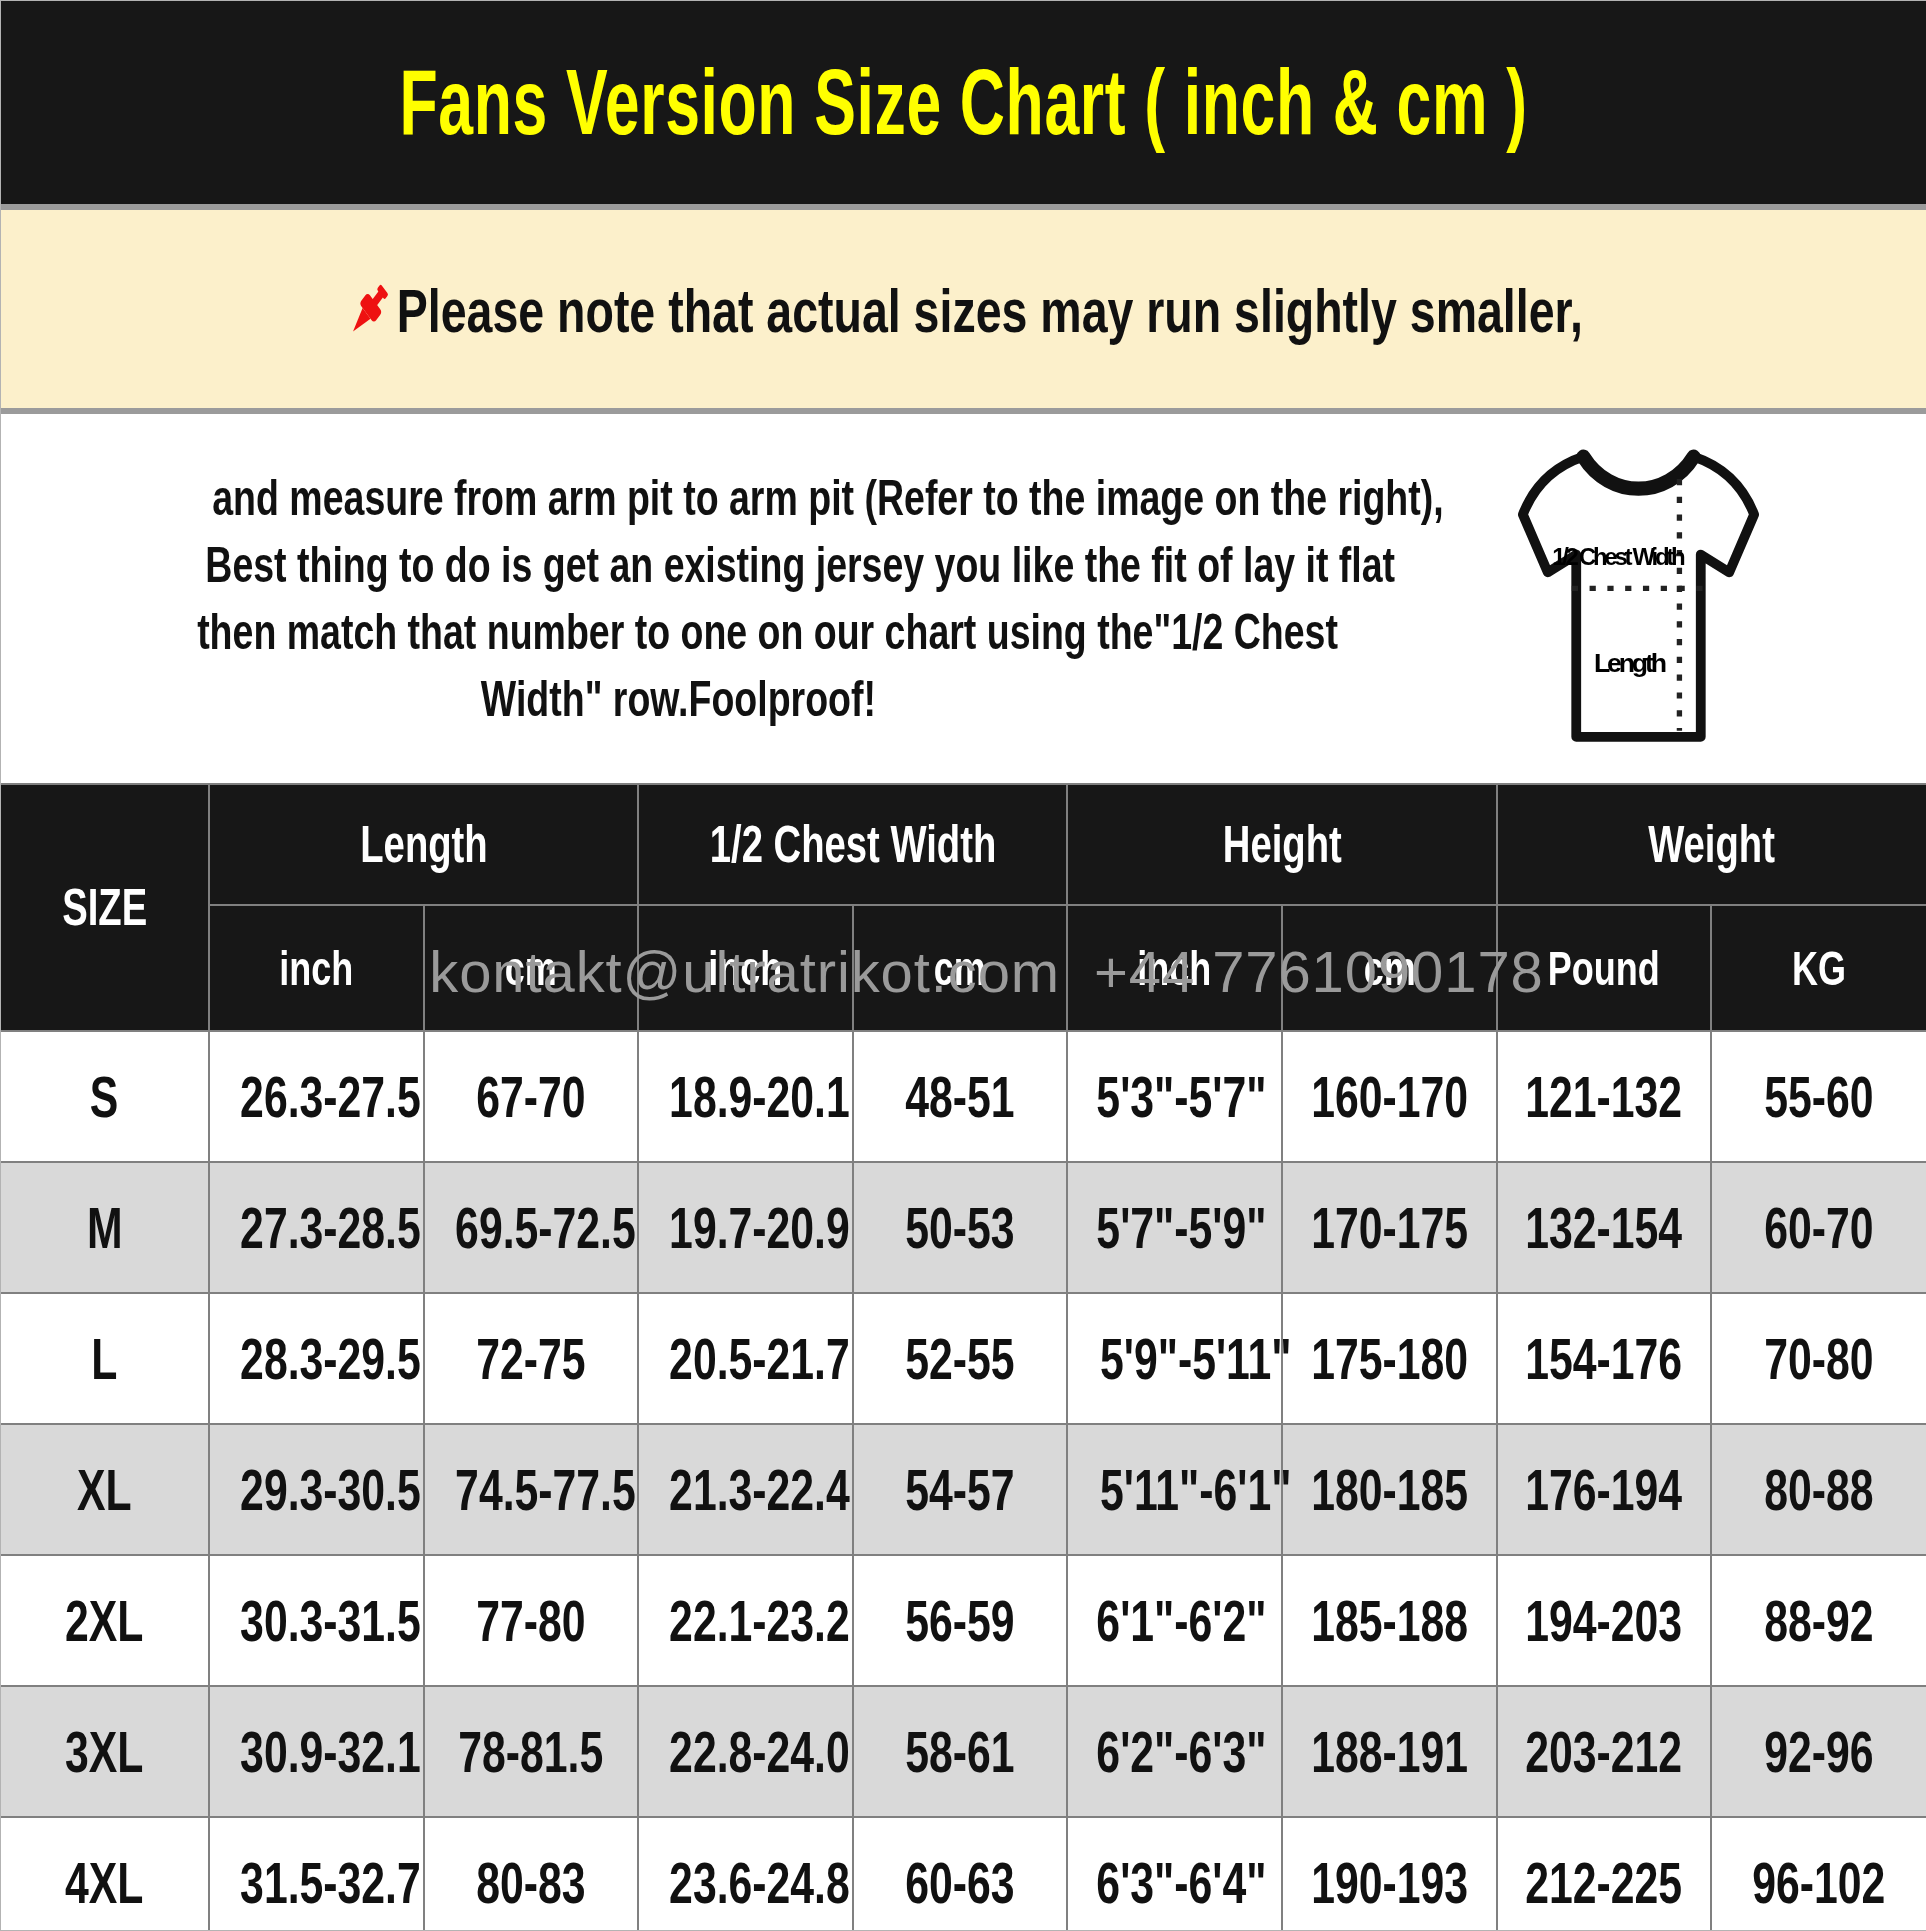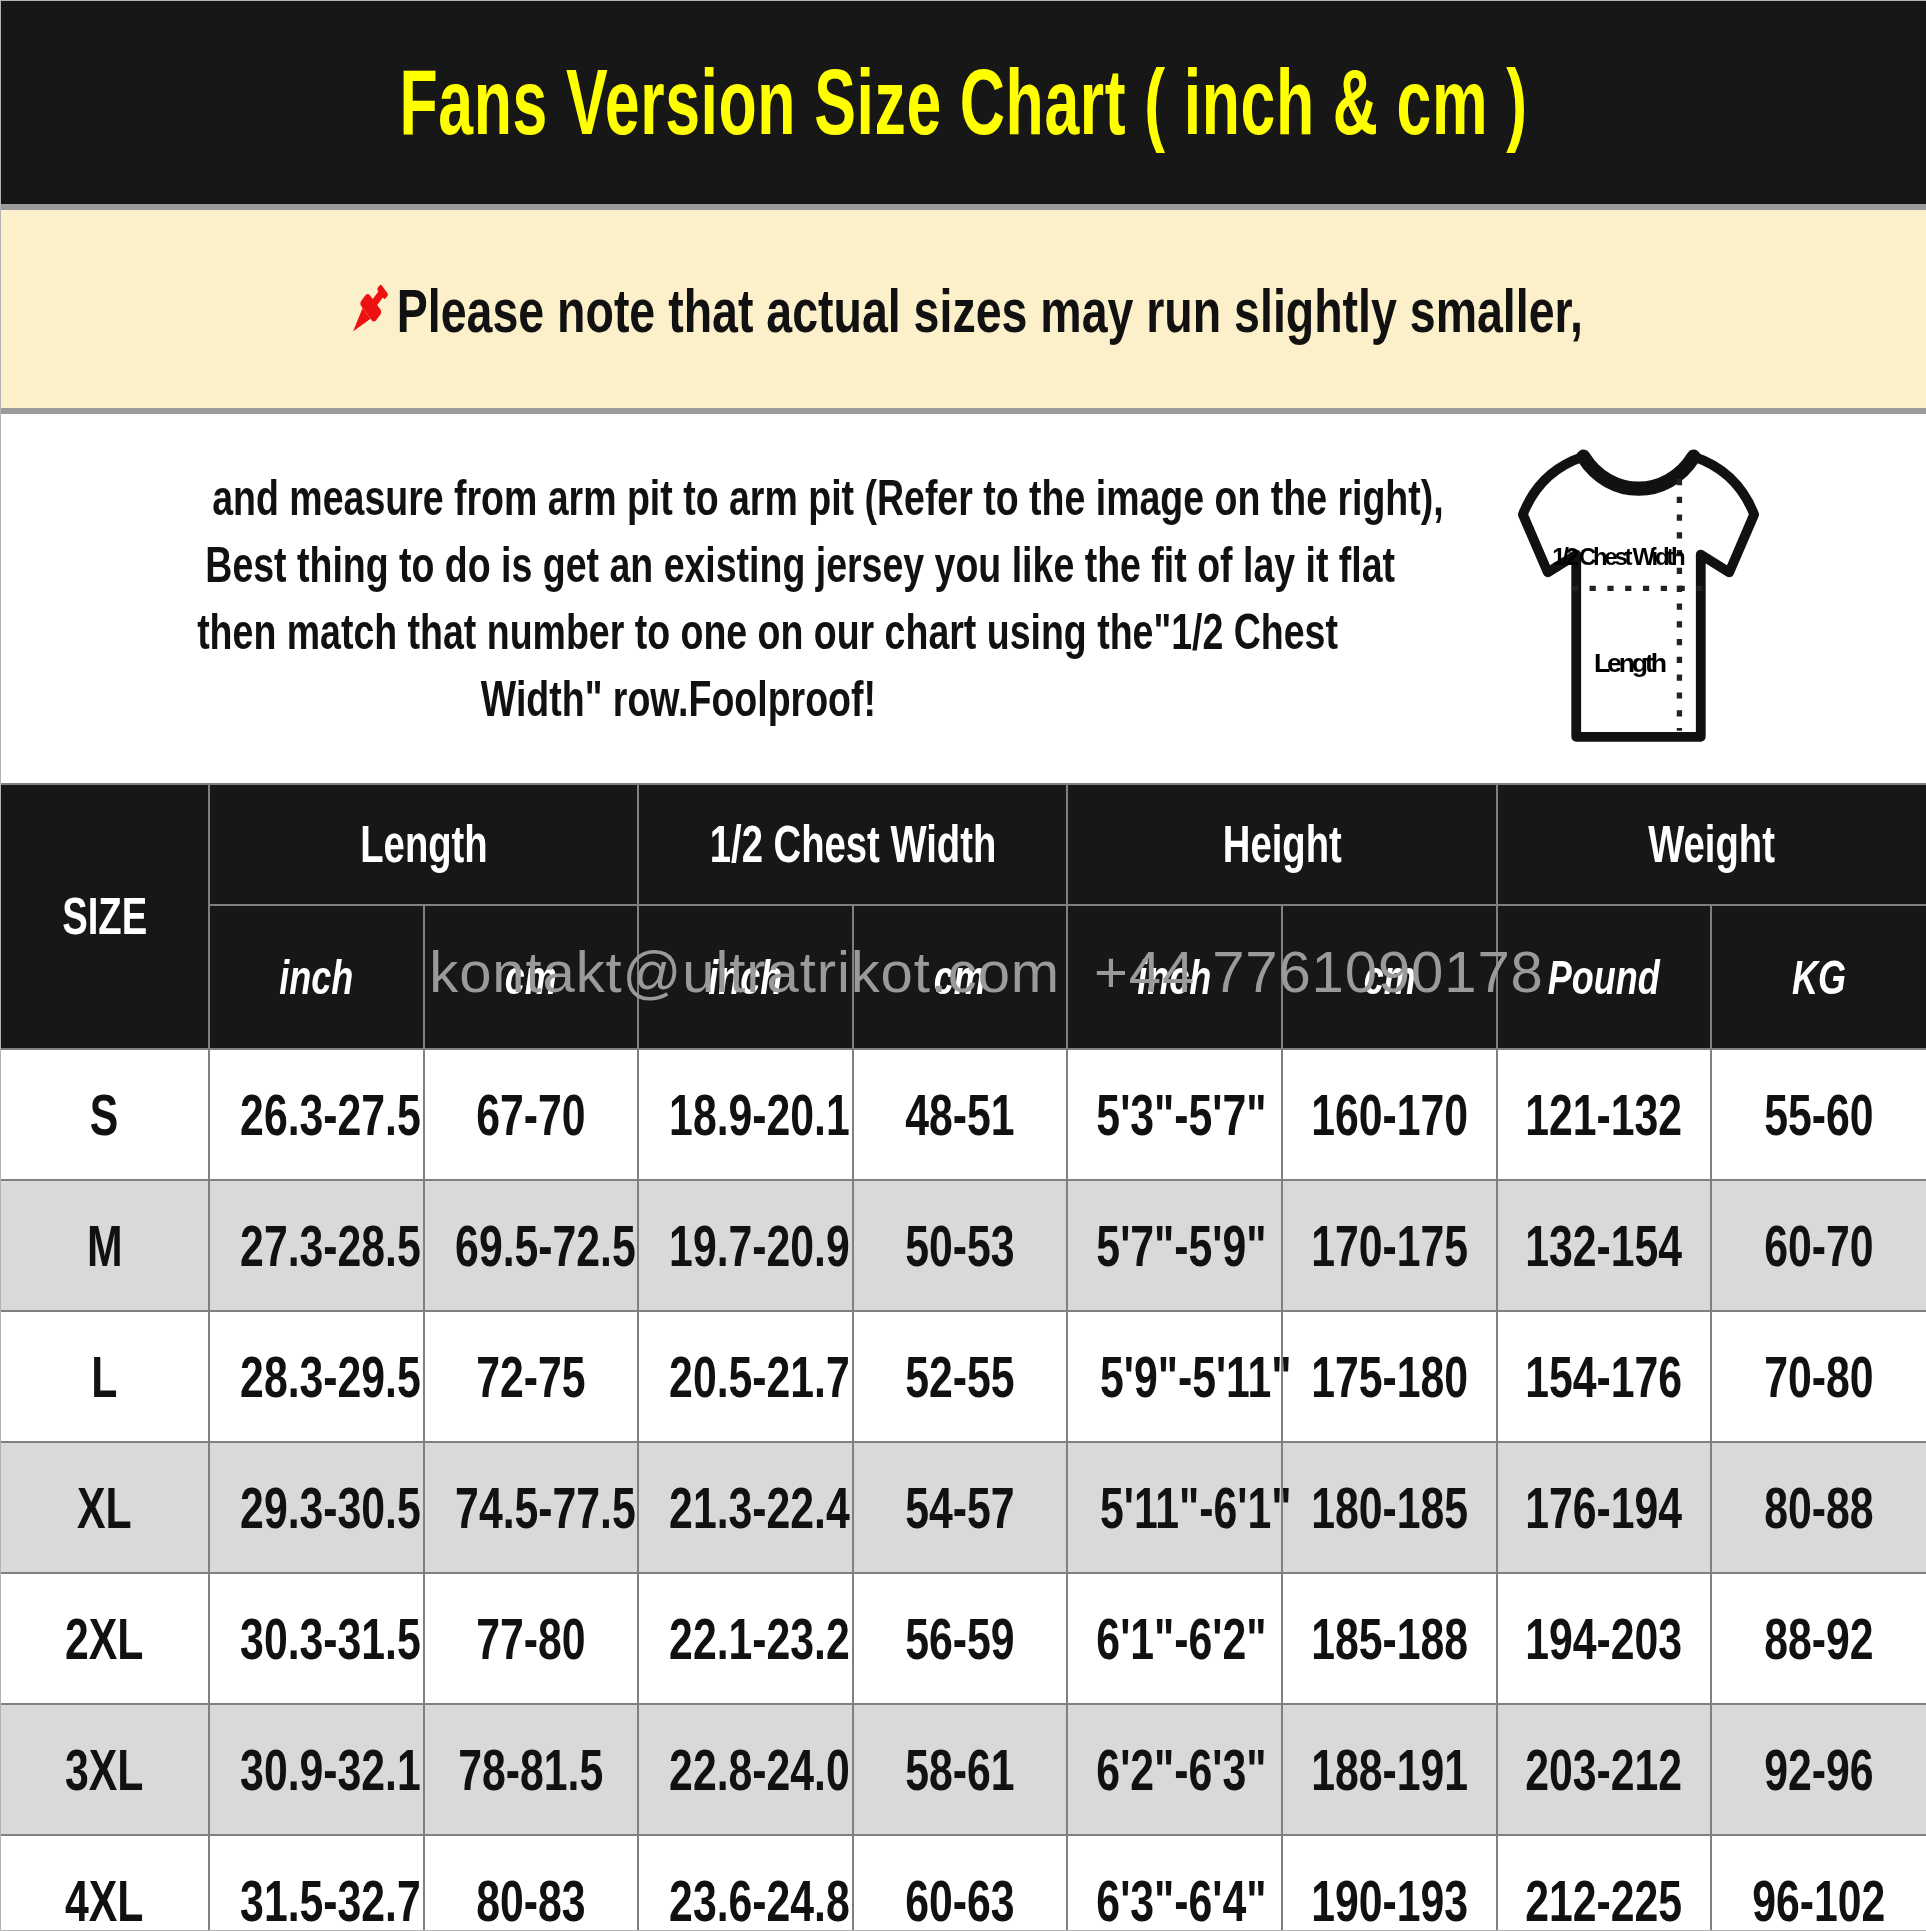--- a/index.html
+++ b/index.html
@@ -38,21 +38,21 @@
   .tshirt-wrap{flex:1;display:flex;align-items:center;justify-content:center;}
 
   
   .table-wrap{position:relative;}
   table{width:100%;border-collapse:collapse;table-layout:fixed;border-right:0;}
   th,td{border:2.8px solid var(--grid);text-align:center;vertical-align:middle;padding:0;}
   th:last-child,td:last-child{border-right:0;}
   th:first-child,td:first-child{border-left:0;}
   thead th{background:var(--ink);color:#fff;}
   tr.group-row{height:121px;}
-  tr.sub-row{height:144px;font-style:italic;}
+  tr.sub-row{height:126px;}
   tr.group-row th{font-size:51px;}
   tr.sub-row th{font-size:48px;}
   th.corner{font-size:48px;}
   tbody tr{height:131px;font-size:57px;background:#fff;}
   tbody tr.alt{background:var(--alt-row);}
   .watermark{position:absolute;left:0;right:0;top:129px;height:119px;
              display:flex;align-items:center;justify-content:center;
              color:var(--watermark);font-weight:500;font-size:58px;letter-spacing:0.9px;
              pointer-events:none;white-space:pre;padding-left:46px;}
 </style>

